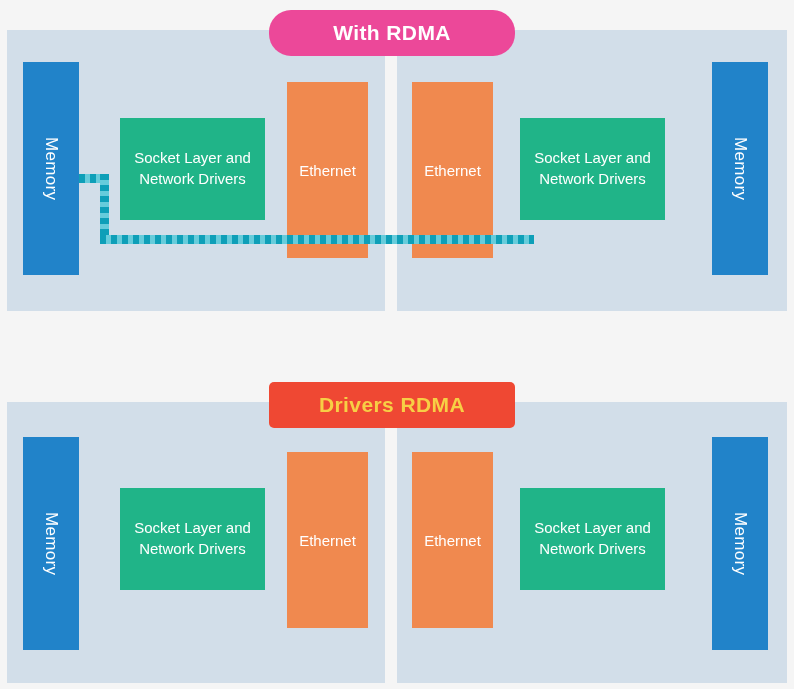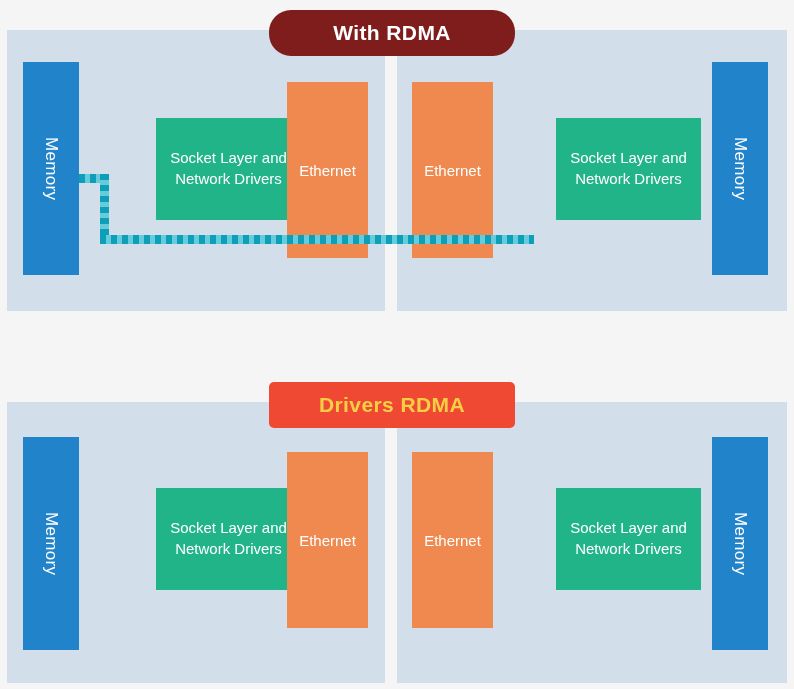--- a/index.html
+++ b/index.html
@@ -52,21 +52,21 @@
     justify-content: center;
     z-index: 20;
     box-sizing: border-box;
   }
   .banner-text {
     font-size: 21px;
     font-weight: bold;
     letter-spacing: 0.4px;
     white-space: nowrap;
   }
-  .banner-with    { background: #7f1d1d; border-radius: 22px; }
+  .banner-with    { background: #ec4899; border-radius: 22px; }
   .banner-with .banner-text { color: #ffffff; }
   .banner-without { background: #ef4833; }
   .banner-without .banner-text { color: #f7cf45; }
 
   
   .block {
     position: absolute;
     display: flex;
     align-items: center;
     justify-content: center;
@@ -90,21 +90,20 @@
     background: #f0894f;
     width: 81px;
   }
   .block-ethernet .block-label {
     font-size: 15px;
     white-space: nowrap;
   }
   .block-socket {
     background: #20b488;
     width: 145px;
-    margin-left: 36px;
   }
   .block-socket .block-label {
     font-size: 15px;
     line-height: 1.38;
     padding: 0 8px;
   }
 
   
   .top-mem-left   { left: 23px;  top: 62px;  height: 213px; }
   .top-sock-left  { left: 120px; top: 118px; height: 102px; }

